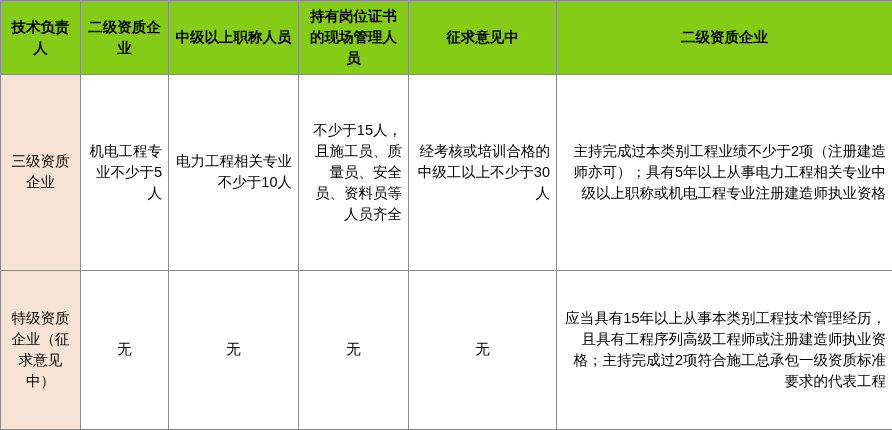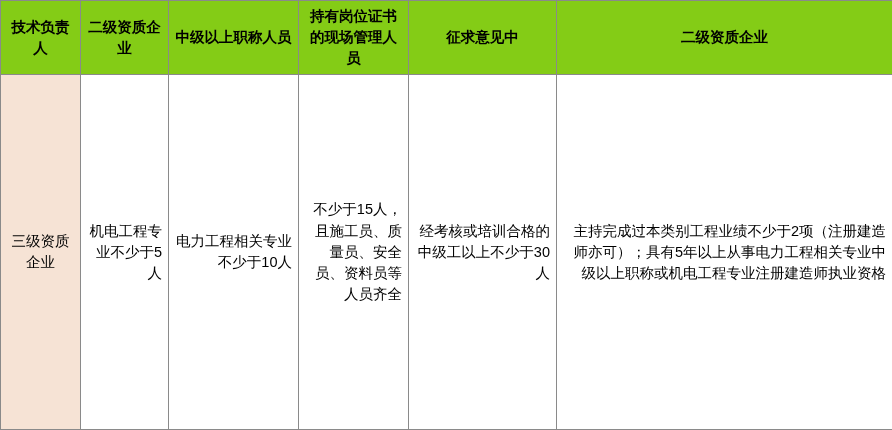--- a/index.html
+++ b/index.html
@@ -81,14 +81,22 @@
   </thead>
   <tbody>
     <tr>
       <td class="col-type">三级资质企业</td>
       <td class="just">机电工程专业不少于5人</td>
       <td class="just">电力工程相关专业不少于10人</td>
       <td class="just">不少于15人，且施工员、质量员、安全员、资料员等人员齐全</td>
       <td class="just">经考核或培训合格的中级工以上不少于30人</td>
       <td class="just">主持完成过本类别工程业绩不少于2项（注册建造师亦可）；具有5年以上从事电力工程相关专业中级以上职称或机电工程专业注册建造师执业资格</td>
     </tr>
+    <tr>
+      <td class="col-type">特级资质企业（征求意见中）</td>
+      <td class="none">无</td>
+      <td class="none">无</td>
+      <td class="none">无</td>
+      <td class="none">无</td>
+      <td class="just">应当具有15年以上从事本类别工程技术管理经历，且具有工程序列高级工程师或注册建造师执业资格；主持完成过2项符合施工总承包一级资质标准要求的代表工程</td>
+    </tr>
   </tbody>
 </table>
 
 </body></html>

